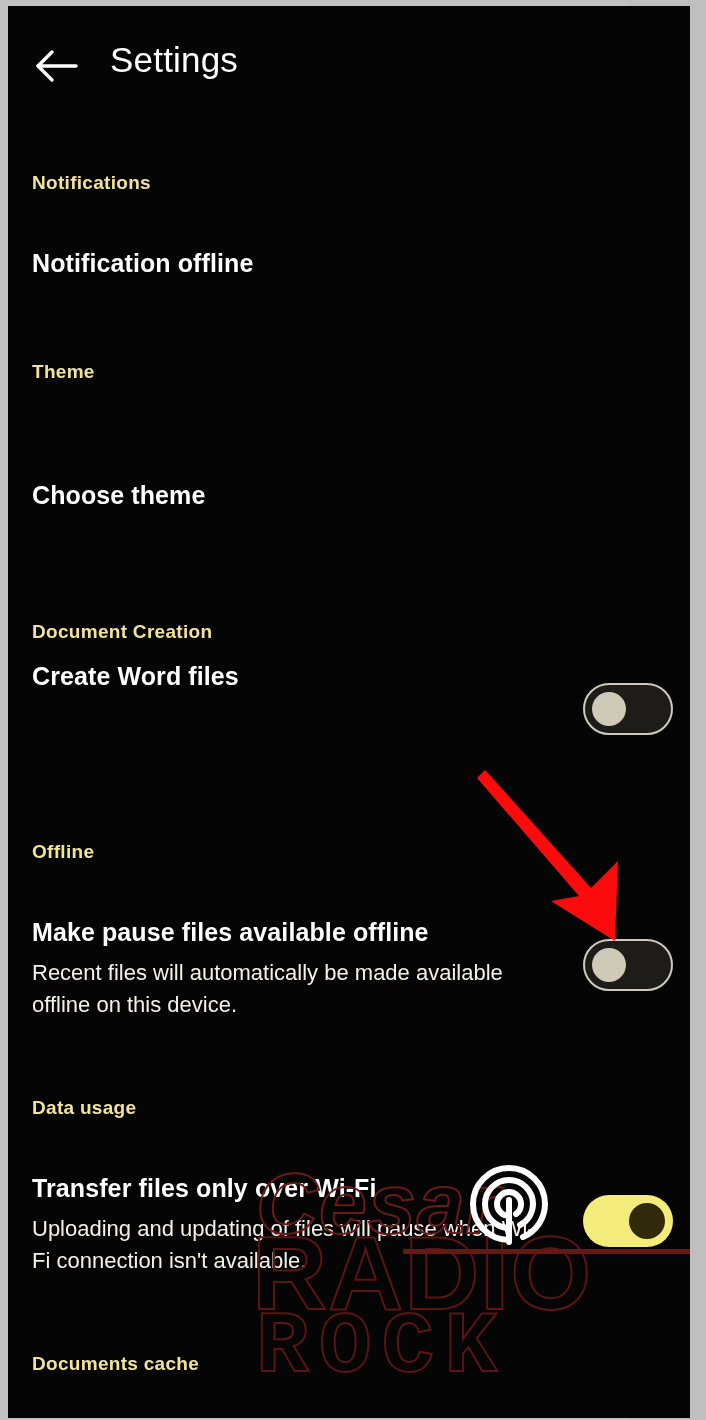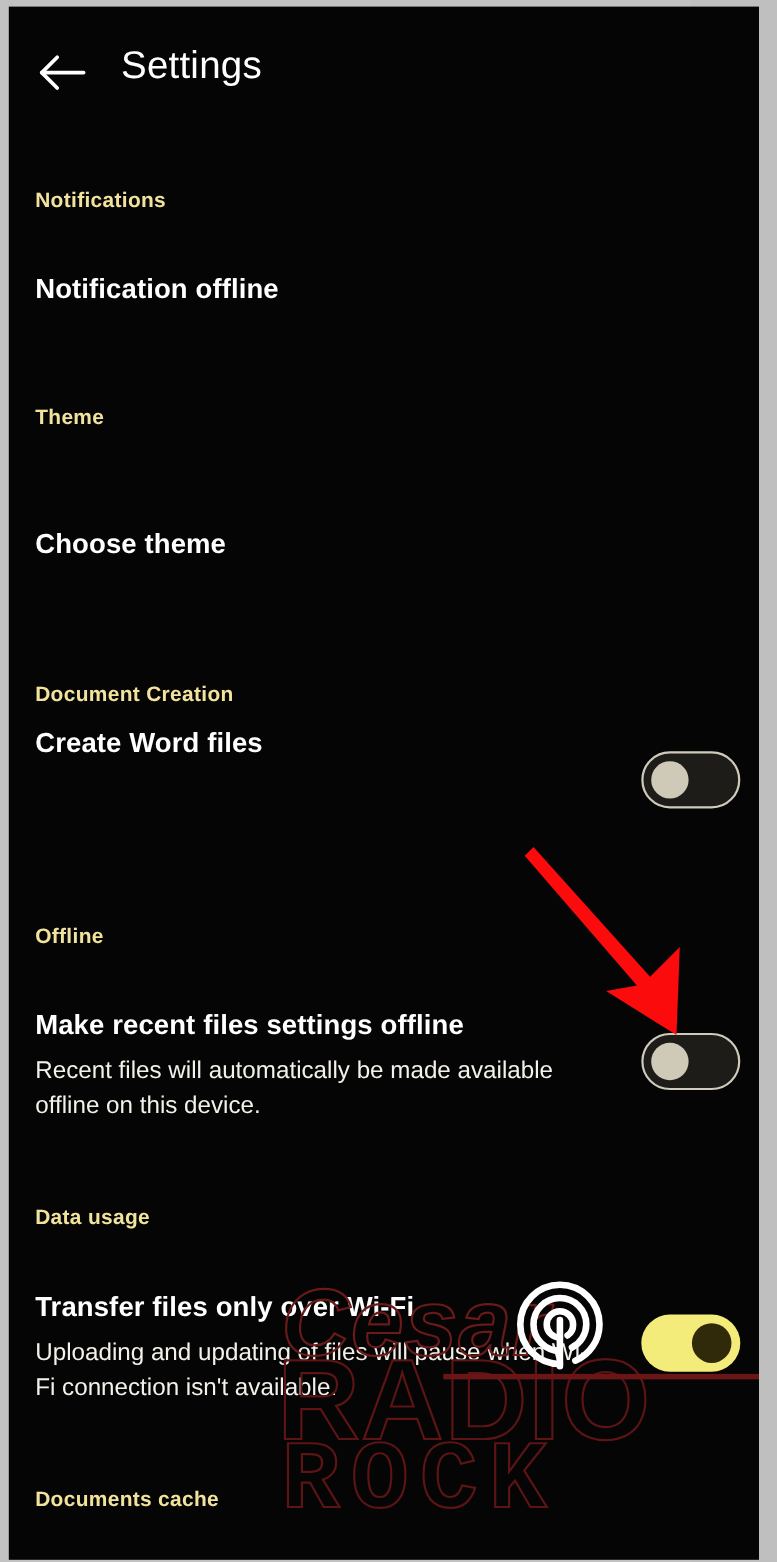--- a/index.html
+++ b/index.html
@@ -175,31 +175,31 @@
             <polyline points="18,8 4,22 18,36"></polyline>
           </g>
         </svg>
       </div>
       <div id="page-title">Settings</div>
     </div>
 
     <div class="section-header" style="top:166px;">Notifications</div>
     <div class="row-title" style="top:243px;">Notification offline</div>
 
-    <div class="section-header" style="top:355px;margin-top:8px;">Theme</div>
+    <div class="section-header" style="top:355px;">Theme</div>
     <div class="row-title" style="top:432px;margin-top:43px;">Choose theme</div>
 
     <div class="section-header" style="top:579px;margin-top:36px;">Document Creation</div>
     <div class="row-title" style="top:656px;">Create Word files</div>
     <div class="toggle off" style="left:575px; top:677px;">
       <div class="knob"></div>
     </div>
 
     <div class="section-header" style="top:835px;">Offline</div>
-    <div class="row-title" style="top:912px;">Make recent files settings offline</div>
+    <div class="row-title" style="top:912px;">Make pause files available offline</div>
     <div class="row-sub" style="top:951px;">Recent files will automatically be made available offline on this device.</div>
     <div class="toggle off" style="left:575px; top:933px;">
       <div class="knob"></div>
     </div>
 
     <div class="section-header" style="top:1091px;">Data usage</div>
     <div class="row-title" style="top:1168px;">Transfer files only over Wi-Fi</div>
     <div class="row-sub" style="top:1207px;">Uploading and updating of files will pause when Wi-Fi connection isn't available.</div>
     <div class="toggle on" style="left:575px; top:1189px;">
       <div class="knob"></div>

